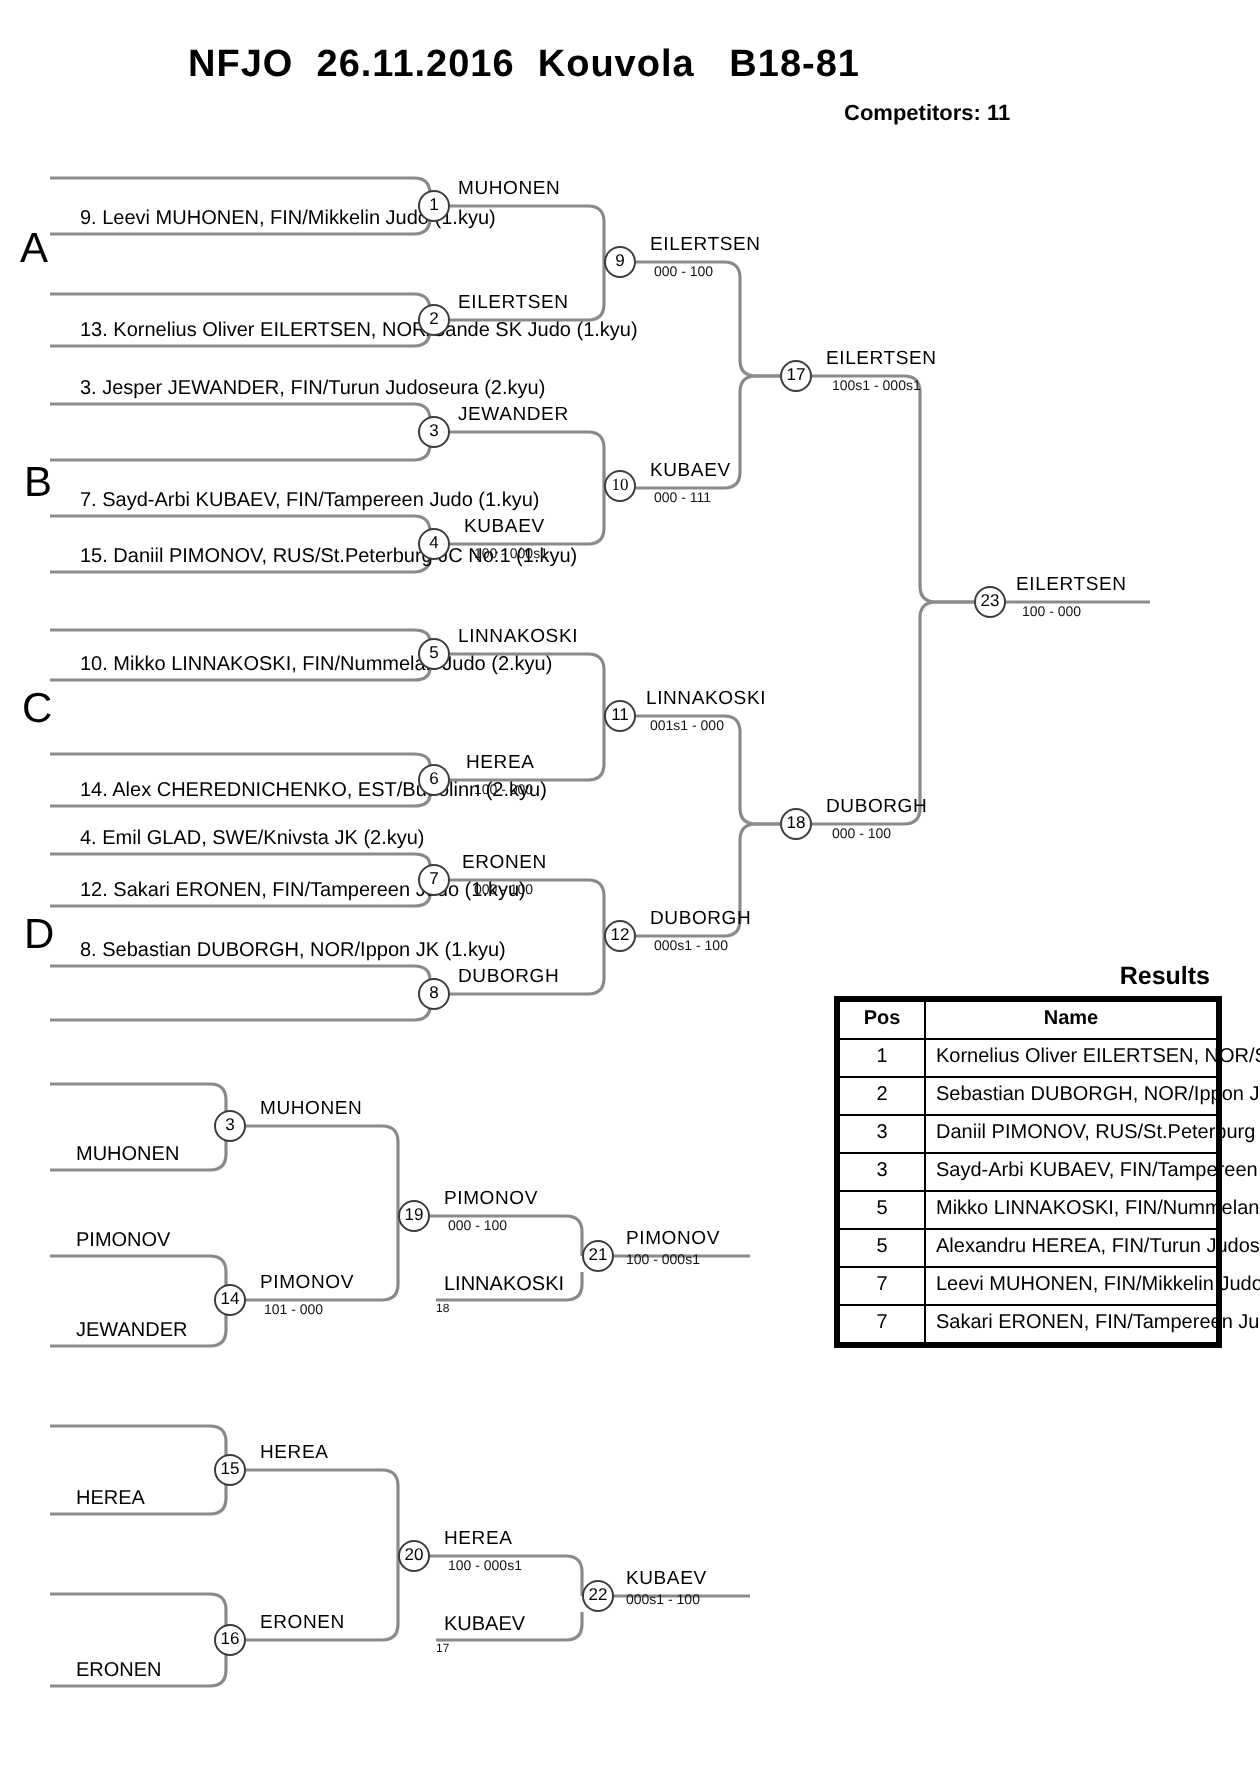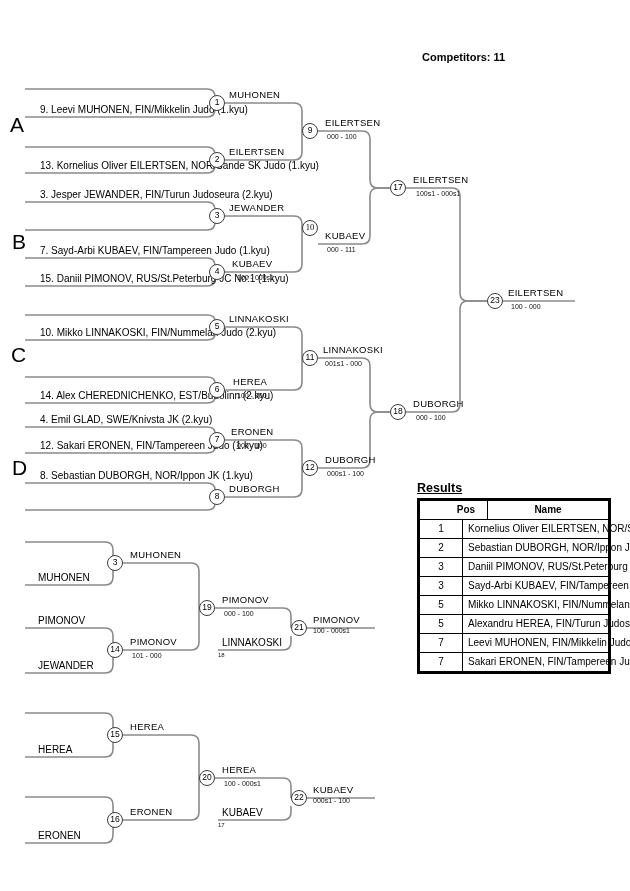--- a/index.html
+++ b/index.html
@@ -9,25 +9,25 @@
   .t{position:absolute;white-space:nowrap;font-size:10px;line-height:11px;}
   .title{position:absolute;left:0;top:22px;width:524px;text-align:center;
          font-size:19px;font-weight:bold;white-space:pre;letter-spacing:0.5px;}
   .competitors{position:absolute;font-size:11px;font-weight:bold;}
   .pool{position:absolute;font-size:21px;line-height:22px;}
   .w{position:absolute;white-space:nowrap;font-size:9.5px;line-height:10px;letter-spacing:0.3px;}
   .sc{position:absolute;white-space:nowrap;font-size:7px;line-height:8px;color:#111;}
   .ref{position:absolute;white-space:nowrap;font-size:6px;line-height:6px;color:#111;}
   .mc{position:absolute;width:16px;height:16px;box-sizing:border-box;border:1.4px solid #3c3c3c;
       border-radius:50%;background:#fff;font-size:8.5px;line-height:13px;text-align:center;z-index:5;}
-  .results-title{position:absolute;left:417px;top:481px;width:188px;text-align:left;
-                 font-size:12.5px;font-weight:bold;text-decoration:underline;}
+  .results-title{position:absolute;left:417px;top:481px;width:188px;text-align:right;
+                 font-size:12.5px;font-weight:bold;}
   .results-table{position:absolute;left:417px;top:498px;width:188px;border:3px solid #000;background:#fff;}
   .rrow{display:flex;height:18px;border-top:1.5px solid #000;}
-  .rrow:first-child{border-top:none;margin-left:25px;}
+  .rrow:first-child{border-top:none;}
   .rcell-pos{width:42px;flex:none;border-right:1.5px solid #000;text-align:center;
              font-size:10px;line-height:17px;}
   .rcell-name{flex:1;padding-left:5px;font-size:10px;line-height:17px;white-space:nowrap;overflow:visible;}
   .rhead .rcell-pos,.rhead .rcell-name{font-weight:bold;text-align:center;padding-left:0;}
 </style>
 </head>
 <body>
 
 <div id="page">
 
@@ -70,20 +70,21 @@
       <path d="M25 713 H105 Q113 713 113 721 V735 M25 757 H105 Q113 757 113 749 V735"></path>
       <path d="M25 797 H105 Q113 797 113 805 V820 M25 843 H105 Q113 843 113 835 V820"></path>
       <path d="M123 735 H191 Q199 735 199 743 V778"></path>
       <path d="M123 820 H191 Q199 820 199 812 V778"></path>
       <path d="M215 778 H283 Q291 778 291 786 V798"></path>
       <path d="M218 820 H283 Q291 820 291 812 V806"></path>
       <path d="M307 798 H375"></path>
     </g>
   </svg>
 
+  <div class="title">NFJO  26.11.2016  Kouvola   B18-81</div>
   <div class="competitors" style="left:422px;top:51px;text-align:right;">Competitors: 11</div>
 
   <div class="pool" style="left:10px;top:114px;">A</div>
   <div class="pool" style="left:12px;top:231px;">B</div>
   <div class="pool" style="left:11px;top:344px;">C</div>
   <div class="pool" style="left:12px;top:457px;">D</div>
 
   <div class="t" style="left:40px;top:104px;">9. Leevi MUHONEN, FIN/Mikkelin Judo (1.kyu)</div>
   <div class="t" style="left:40px;top:160px;">13. Kornelius Oliver EILERTSEN, NOR/Sande SK Judo (1.kyu)</div>
   <div class="t" style="left:40px;top:189px;">3. Jesper JEWANDER, FIN/Turun Judoseura (2.kyu)</div>
@@ -147,21 +148,21 @@
 
   <div class="mc" style="left:209px;top:95px;">1</div>
   <div class="mc" style="left:209px;top:152px;">2</div>
   <div class="mc" style="left:209px;top:208px;">3</div>
   <div class="mc" style="left:209px;top:264px;">4</div>
   <div class="mc" style="left:209px;top:319px;">5</div>
   <div class="mc" style="left:209px;top:382px;">6</div>
   <div class="mc" style="left:209px;top:432px;">7</div>
   <div class="mc" style="left:209px;top:489px;">8</div>
   <div class="mc" style="left:302px;top:123px;">9</div>
-  <div class="mc" style="left:302px;top:220px;font-family:Liberation Serif, serif;">10</div>
+  <div class="mc" style="left:302px;top:235px;font-family:Liberation Serif, serif;">10</div>
   <div class="mc" style="left:302px;top:350px;">11</div>
   <div class="mc" style="left:302px;top:460px;">12</div>
   <div class="mc" style="left:390px;top:180px;">17</div>
   <div class="mc" style="left:390px;top:404px;">18</div>
   <div class="mc" style="left:487px;top:293px;">23</div>
   <div class="mc" style="left:107px;top:555px;">3</div>
   <div class="mc" style="left:107px;top:642px;">14</div>
   <div class="mc" style="left:199px;top:600px;">19</div>
   <div class="mc" style="left:291px;top:620px;">21</div>
   <div class="mc" style="left:107px;top:727px;">15</div>

